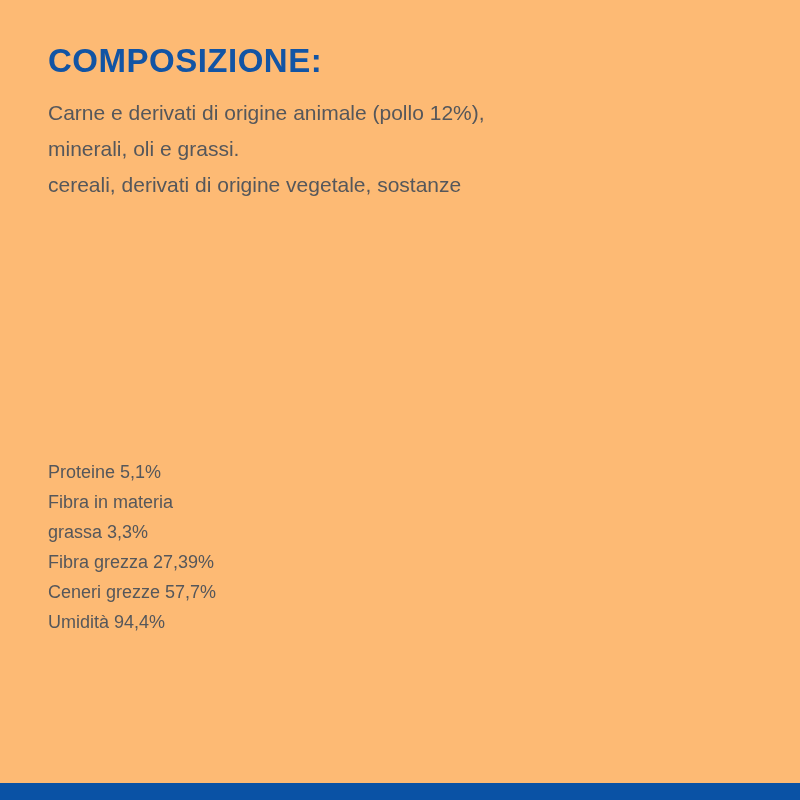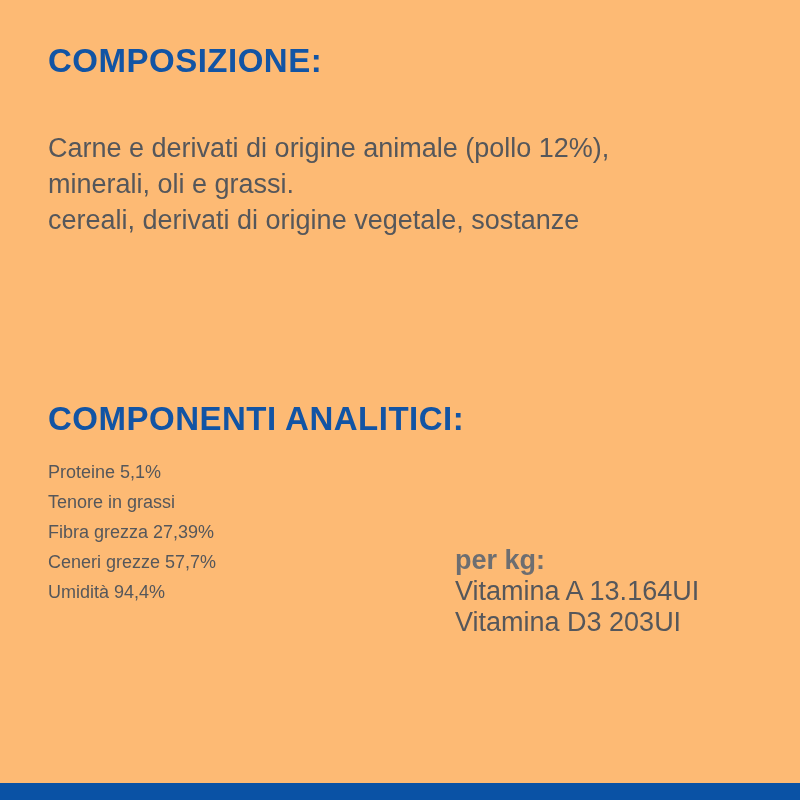--- a/index.html
+++ b/index.html
@@ -25,23 +25,22 @@
     line-height: 1.1;
     white-space: nowrap;
   }
   .heading-composition { top: 43px; }
   .heading-analytics  { top: 401px; }
   .paragraph {
     position: absolute;
     left: 48px;
     top: 95px;
     color: #55575b;
-    font-size: 27px;
+    font-size: 21px;
     line-height: 36px;
-    margin-top: 35px;
   }
   .paragraph div { white-space: nowrap; }
   .analytics-list {
     position: absolute;
     left: 48px;
     top: 457px;
     color: #55575b;
     font-size: 18px;
     line-height: 30px;
   }
@@ -77,31 +76,26 @@
 <div class="page">
 
   <div class="heading heading-composition">COMPOSIZIONE:</div>
 
   <div class="paragraph">
     <div>Carne e derivati di origine animale (pollo 12%),</div>
     <div>minerali, oli e grassi.</div>
     <div>cereali, derivati di origine vegetale, sostanze</div>
   </div>
 
-  <div class="heading heading-analytics">COMPONENTI ANALITICI:</div>
 
   <div class="analytics-list">
     <div>Proteine 5,1%</div>
-    <div>Tenore in grassi</div>
+    <div>Fibra in materia</div>
+    <div>grassa 3,3%</div>
     <div>Fibra grezza 27,39%</div>
     <div>Ceneri grezze 57,7%</div>
     <div>Umidità 94,4%</div>
   </div>
 
-  <div class="per-kg-col">
-    <div class="per-kg-label">per kg:</div>
-    <div class="vitamin">Vitamina A 13.164UI</div>
-    <div class="vitamin">Vitamina D3 203UI</div>
-  </div>
 
   <div class="bottom-bar"></div>
 
 </div>
 
 </body></html>

